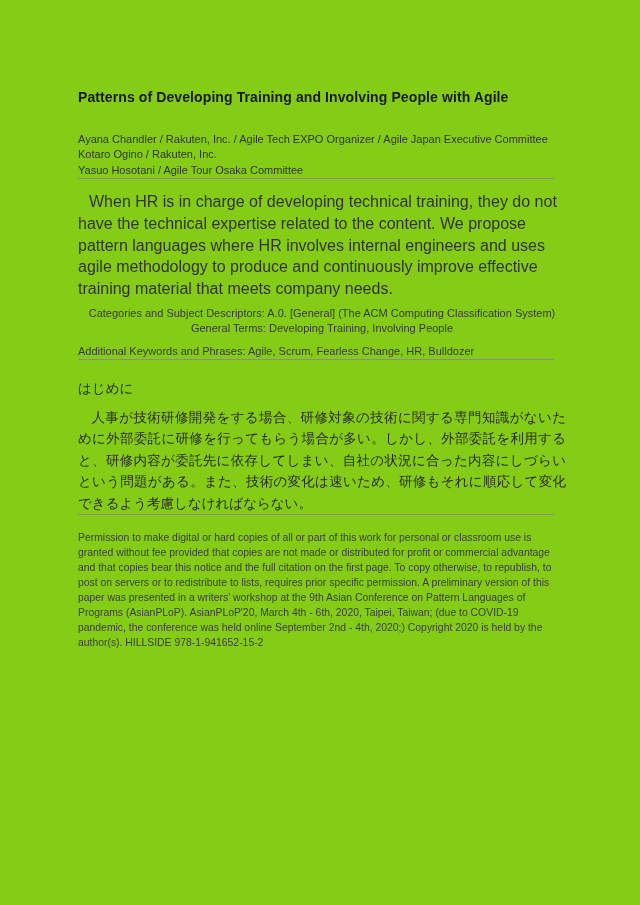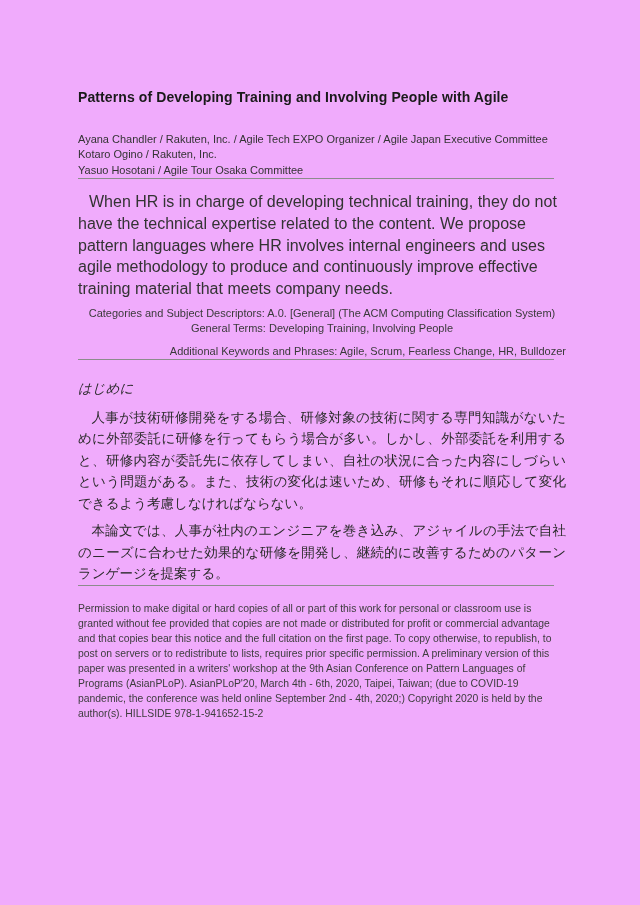--- a/index.html
+++ b/index.html
@@ -12,21 +12,21 @@
     height: 905px;
     font-family: "Liberation Sans", "DejaVu Sans", sans-serif;
     color: #333333;
     overflow: hidden;
   }
   .page {
     box-sizing: border-box;
     width: 640px;
     height: 905px;
     padding: 89px 74px 0 78px;
-    background: #f0abfc;
+    background: #84cc16;
   }
   .title-block {
     margin: 0;
     font-size: 14px;
     line-height: 17.5px;
     font-weight: bold;
     color: #1a1a1a;
     letter-spacing: 0.1px;
   }
   .authors {
@@ -58,28 +58,26 @@
     line-height: 15px;
     color: #3a3a3a;
   }
   .descriptors div { white-space: nowrap; text-align: center; }
   .keywords {
     margin-top: 8px;
     font-size: 11px;
     line-height: 15px;
     color: #3a3a3a;
     white-space: nowrap;
-    text-align: right;
   }
   .jp-heading {
     margin-top: 19px;
     font-size: 13.5px;
     line-height: 20px;
     color: #2b2b2b;
-    font-style: italic;
   }
   .jp-para {
     margin: 8px 0 0 0;
     font-size: 13.5px;
     line-height: 21.5px;
     text-align: justify;
     text-indent: 13.5px;
     color: #2b2b2b;
   }
   .jp-para + .jp-para { margin-top: 6px; }
@@ -114,19 +112,18 @@
     <div>General Terms: Developing Training, Involving People</div>
   </div>
 
   <div class="keywords">Additional Keywords and Phrases: Agile, Scrum, Fearless Change, HR, Bulldozer</div>
 
   <hr class="rule rule-middle">
 
   <div class="jp-heading">はじめに</div>
 
   <p class="jp-para">人事が技術研修開発をする場合、研修対象の技術に関する専門知識がないために外部委託に研修を行ってもらう場合が多い。しかし、外部委託を利用すると、研修内容が委託先に依存してしまい、自社の状況に合った内容にしづらいという問題がある。また、技術の変化は速いため、研修もそれに順応して変化できるよう考慮しなければならない。</p>
-  <p class="jp-para">本論文では、人事が社内のエンジニアを巻き込み、アジャイルの手法で自社のニーズに合わせた効果的な研修を開発し、継続的に改善するためのパターンランゲージを提案する。</p>
 
   <hr class="rule rule-bottom">
 
   <p class="permission">Permission to make digital or hard copies of all or part of this work for personal or classroom use is granted without fee provided that copies are not made or distributed for profit or commercial advantage and that copies bear this notice and the full citation on the first page. To copy otherwise, to republish, to post on servers or to redistribute to lists, requires prior specific permission. A preliminary version of this paper was presented in a writers' workshop at the 9th Asian Conference on Pattern Languages of Programs (AsianPLoP). AsianPLoP'20, March 4th - 6th, 2020, Taipei, Taiwan; (due to COVID-19 pandemic, the conference was held online September 2nd - 4th, 2020;) Copyright 2020 is held by the author(s). HILLSIDE 978-1-941652-15-2</p>
 
 </div>
 
 </body></html>

